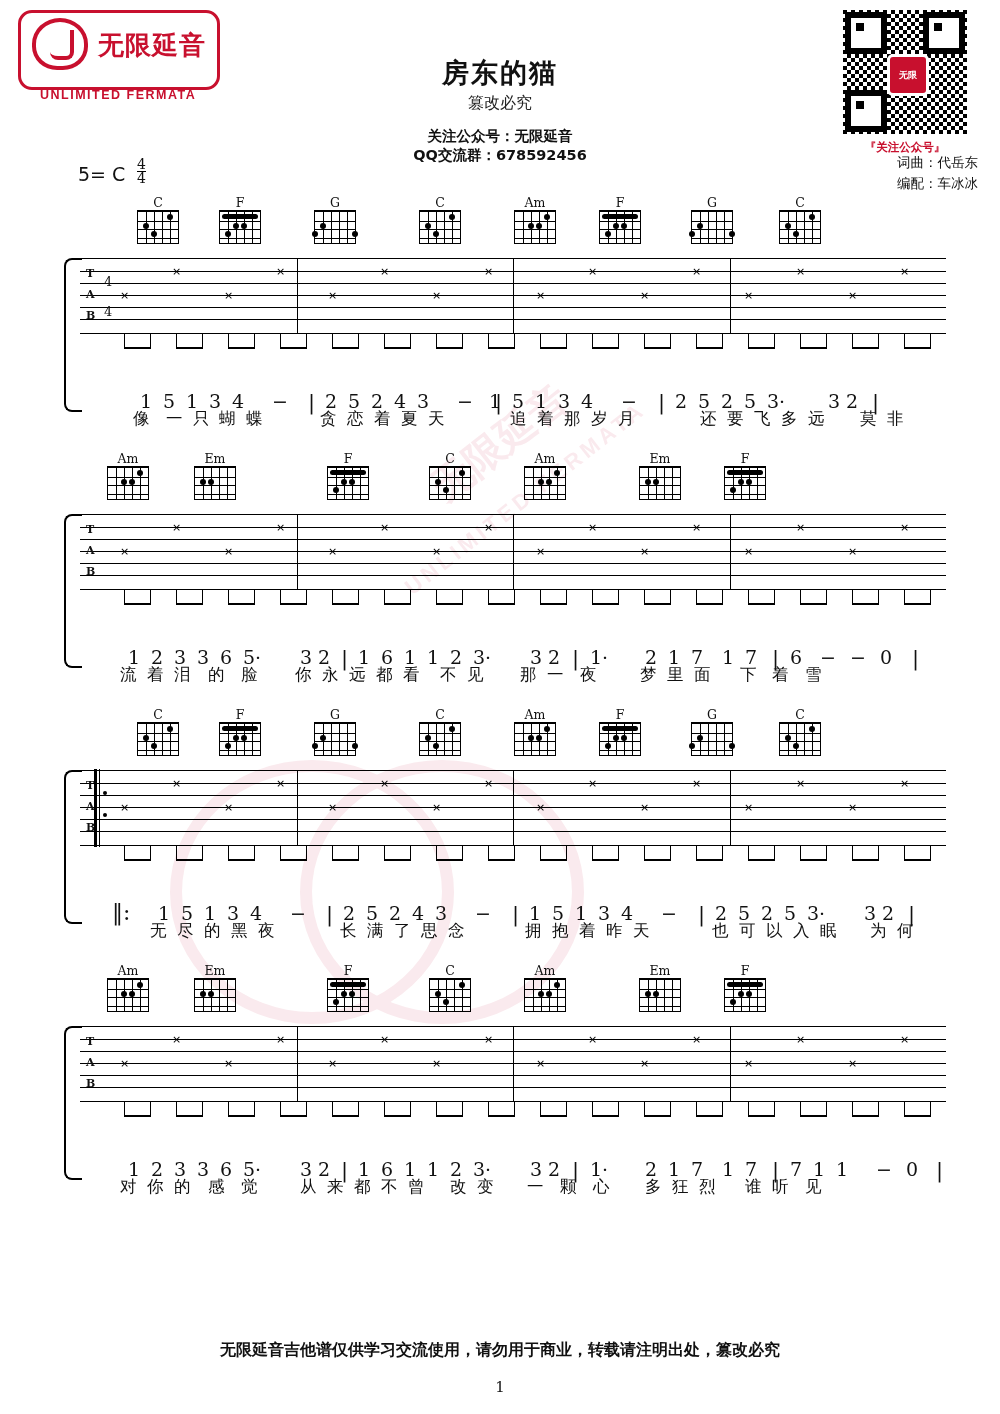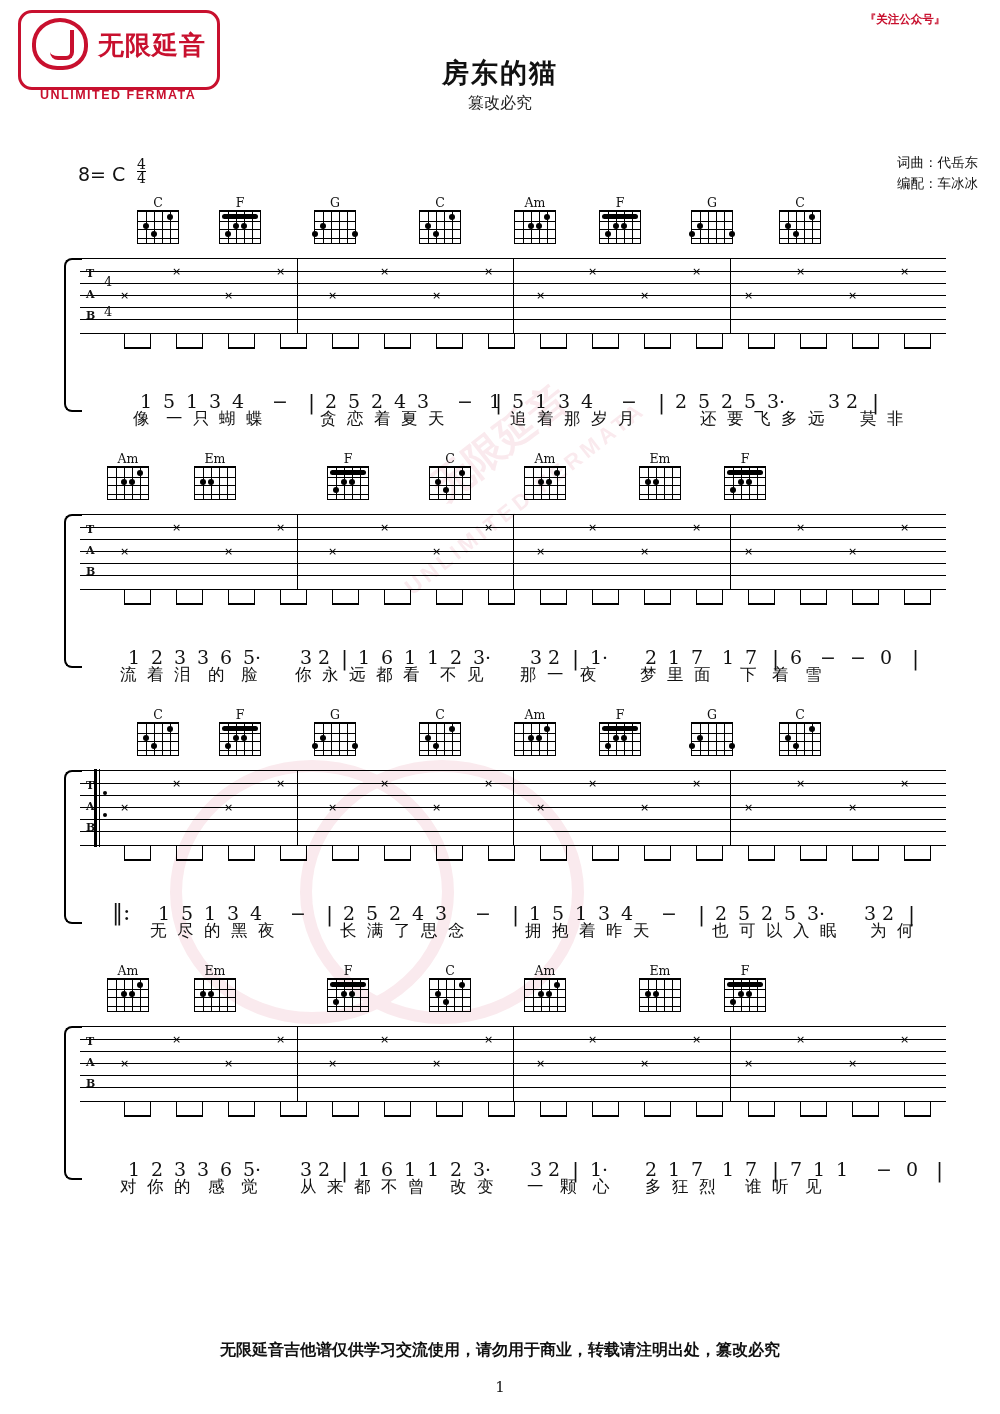--- a/index.html
+++ b/index.html
@@ -423,32 +423,40 @@
 <div class="logo-box">
   <div class="logo-frame"></div>
   <div class="logo-mark"></div>
   <div class="logo-cn">无限延音</div>
   <div class="logo-en">UNLIMITED FERMATA</div>
 </div>
 
 <div class="title">房东的猫</div>
 <div class="artist">篡改必究</div>
 <div class="promo">
+  <div>关注公众号：无限延音</div>
+  <div>QQ交流群：678592456</div>
 </div>
 
 <div class="qr-box">
+  <div class="qr">
+    <div class="finder f1"></div>
+    <div class="finder f2"></div>
+    <div class="finder f3"></div>
+    <div class="center-logo">无限</div>
+  </div>
   <div class="qr-caption">『关注公众号』</div>
 </div>
 
 <div class="credits">
   <div>词曲：代岳东</div>
   <div>编配：车冰冰</div>
 </div>
 
-<div class="key-sig">8= C</div>
+<div class="key-sig">5= C</div>
 <div class="time-sig">
   <span class="num">4</span>
   <span class="den">4</span>
 </div>
 
 <div class="watermark">
   <div class="wm-ring"></div>
   <div class="wm-ring2"></div>
   <div class="wm-text">无限延音</div>
   <div class="wm-text2">UNLIMITED FERMATA</div>

